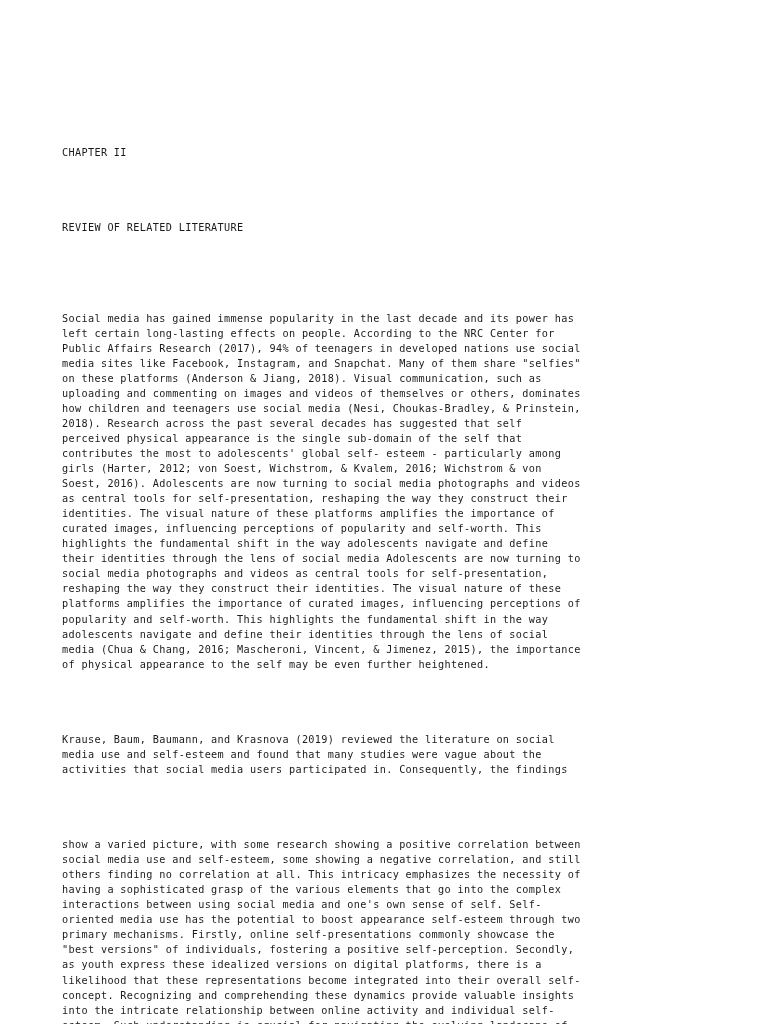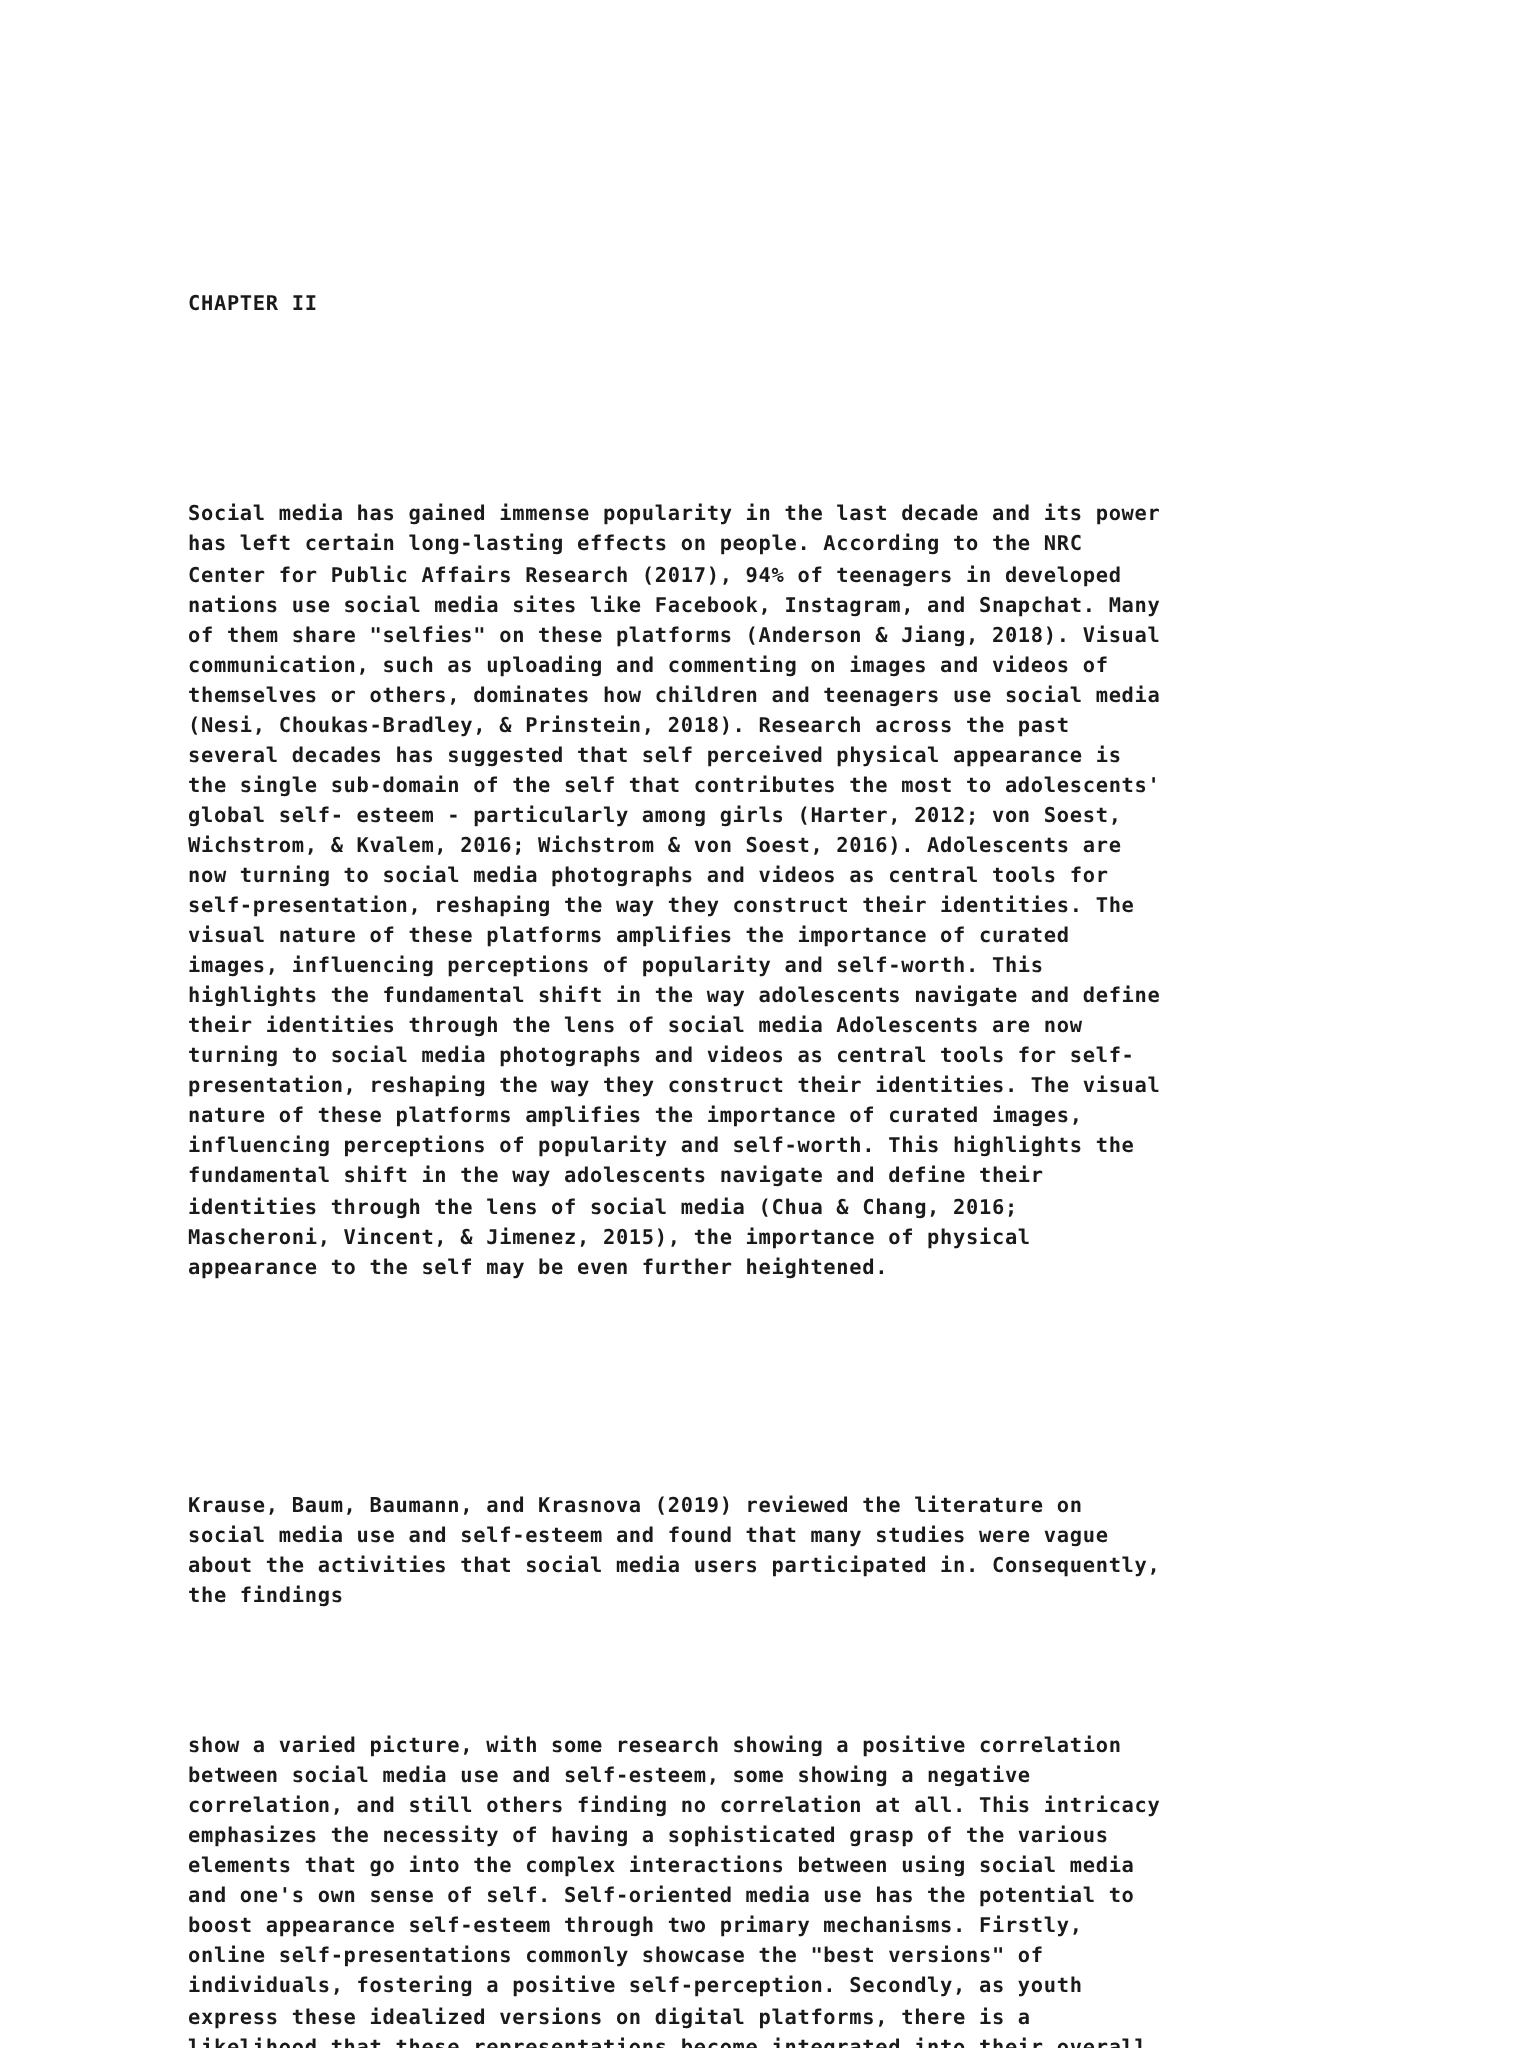--- a/index.html
+++ b/index.html
@@ -12,50 +12,49 @@
     height: 1024px;
     font-family: "DejaVu Sans Mono", monospace;
     color: #000000;
   }
   .page {
     position: relative;
     width: 652px;
     height: 1024px;
     background: #ffffff;
     box-sizing: border-box;
-    padding: 100px 70px 0 94px;
-    font-weight: bold;
+    padding: 100px 70px 0 62px;
   }
   .doc {
     font-size: 10.2px;
     line-height: 15.05px;
     letter-spacing: 0.35px;
     color: #1a1a1a;
     white-space: pre-wrap;
     word-wrap: break-word;
   }
   .block {
     margin: 0 0 15px 0;
   }
   .block.heading {
     margin-bottom: 15px;
   }
   .block.tight {
     margin-bottom: 15px;
-    margin-top: 44px;
   }
 </style>
 </head>
 <body>
 
 <div class="page">
   <div class="doc">
 
     <p class="block heading">CHAPTER II</p>
 
+    <p class="block heading">REVIEW OF RELATED LITERATURE</p>
 
 
     <p class="block">Social media has gained immense popularity in the last decade and its power has left certain long-lasting effects on people. According to the NRC Center for Public Affairs Research (2017), 94% of teenagers in developed nations use social media sites like Facebook, Instagram, and Snapchat. Many of them share "selfies" on these platforms (Anderson &amp; Jiang, 2018). Visual communication, such as uploading and commenting on images and videos of themselves or others, dominates how children and teenagers use social media (Nesi, Choukas-Bradley, &amp; Prinstein, 2018). Research across the past several decades has suggested that self perceived physical appearance is the single sub-domain of the self that contributes the most to adolescents' global self- esteem - particularly among girls (Harter, 2012; von Soest, Wichstrom, &amp; Kvalem, 2016; Wichstrom &amp; von Soest, 2016). Adolescents are now turning to social media photographs and videos as central tools for self-presentation, reshaping the way they construct their identities. The visual nature of these platforms amplifies the importance of curated images, influencing perceptions of popularity and self-worth. This highlights the fundamental shift in the way adolescents navigate and define their identities through the lens of social media Adolescents are now turning to social media photographs and videos as central tools for self-presentation, reshaping the way they construct their identities. The visual nature of these platforms amplifies the importance of curated images, influencing perceptions of popularity and self-worth. This highlights the fundamental shift in the way adolescents navigate and define their identities through the lens of social media (Chua &amp; Chang, 2016; Mascheroni, Vincent, &amp; Jimenez, 2015), the importance of physical appearance to the self may be even further heightened.</p>
 
     <p class="block tight">Krause, Baum, Baumann, and Krasnova (2019) reviewed the literature on social media use and self-esteem and found that many studies were vague about the activities that social media users participated in. Consequently, the findings</p>
 
     <p class="block">show a varied picture, with some research showing a positive correlation between social media use and self-esteem, some showing a negative correlation, and still others finding no correlation at all. This intricacy emphasizes the necessity of having a sophisticated grasp of the various elements that go into the complex interactions between using social media and one's own sense of self. Self-oriented media use has the potential to boost appearance self-esteem through two primary mechanisms. Firstly, online self-presentations commonly showcase the "best versions" of individuals, fostering a positive self-perception. Secondly, as youth express these idealized versions on digital platforms, there is a likelihood that these representations become integrated into their overall self-concept. Recognizing and comprehending these dynamics provide valuable insights into the intricate relationship between online activity and individual self- esteem. Such understanding is crucial for navigating the evolving landscape of digital self-presentation and its impact on adolescent well-being. Initial evidence for the above argument comes from a recent review, which found that self- presentation on social media platforms (self-oriented use) is positively correlated with self-esteem, while comparison on social media platforms (other-oriented use) is associated with lower levels of self-esteem (Krause et al., 2019).</p>
 
     
 

